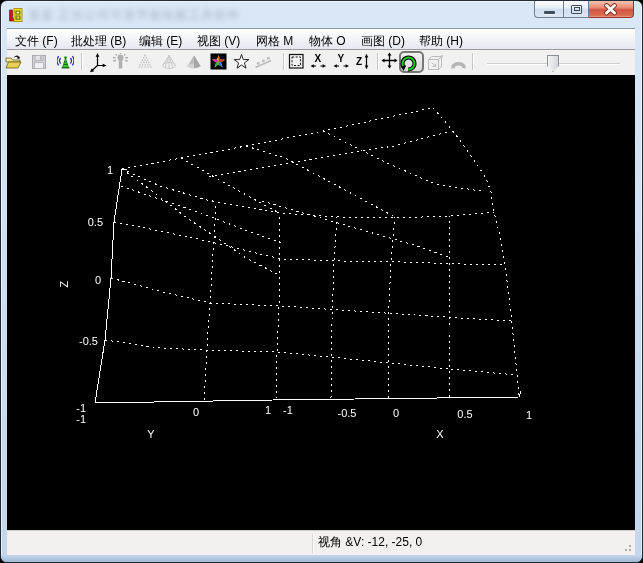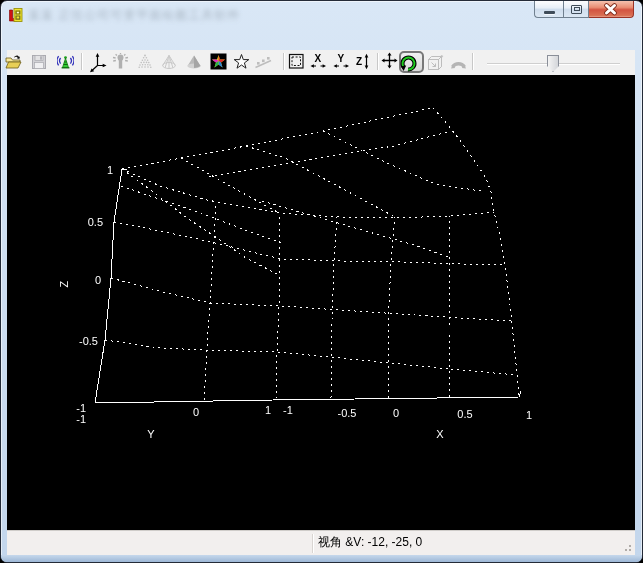--- a/index.html
+++ b/index.html
@@ -57,20 +57,30 @@
         <svg width="43" height="15" viewBox="0 0 43 15" style="position:absolute;left:0;top:0">
 <g stroke="#7e2a1a" stroke-width="4.6" stroke-linecap="round">
             <path d="M17.5 4.5 L25.5 12 M25.5 4.5 L17.5 12"></path>
           </g>
 <g stroke="#ffffff" stroke-width="3" stroke-linecap="round">
             <path d="M17.5 4.5 L25.5 12 M25.5 4.5 L17.5 12"></path>
           </g>
         </svg>
       </div>
 </div>
+    <div id="menubar">
+      <span style="left:8px">文件 (F)</span>
+      <span style="left:64px">批处理 (B)</span>
+      <span style="left:132px">编辑 (E)</span>
+      <span style="left:190px">视图 (V)</span>
+      <span style="left:249px">网格 M</span>
+      <span style="left:302px">物体 O</span>
+      <span style="left:354px">画图 (D)</span>
+      <span style="left:412px">帮助 (H)</span>
+    </div>
     <div id="toolbar">
       <svg style="position:absolute;left:-2px;top:4px" width="17" height="17" viewBox="0 0 17 17">
         <path d="M1 4 h5 l1.5 2 H15 v2 H1 Z" fill="#f7e89a" stroke="#6b5b18" stroke-width="0.8"></path>
 <path d="M1 14 L3.5 8 H16 L13 14 Z" fill="#e8cf56" stroke="#6b5b18" stroke-width="0.8"></path>
 <path d="M9 3 c2-2 4-2 5 0 l1-0.5 -0.7 2.6 -2.6-0.8 1-0.6 c-0.8-1.4-2.4-1.2-3.2-0.2 Z" fill="#111"></path>
       </svg>
       <svg style="position:absolute;left:24px;top:4px" width="17" height="17" viewBox="0 0 17 17">
         <rect x="1.5" y="1.5" width="13" height="13" fill="#d2d2d6" stroke="#aaaab0" stroke-width="1"></rect>
 <rect x="4" y="1.5" width="8" height="5" fill="#e3e3e5" stroke="#aaaab0" stroke-width="0.7"></rect>
 <rect x="9" y="2.3" width="2" height="3.4" fill="#b4b4ba"></rect>

